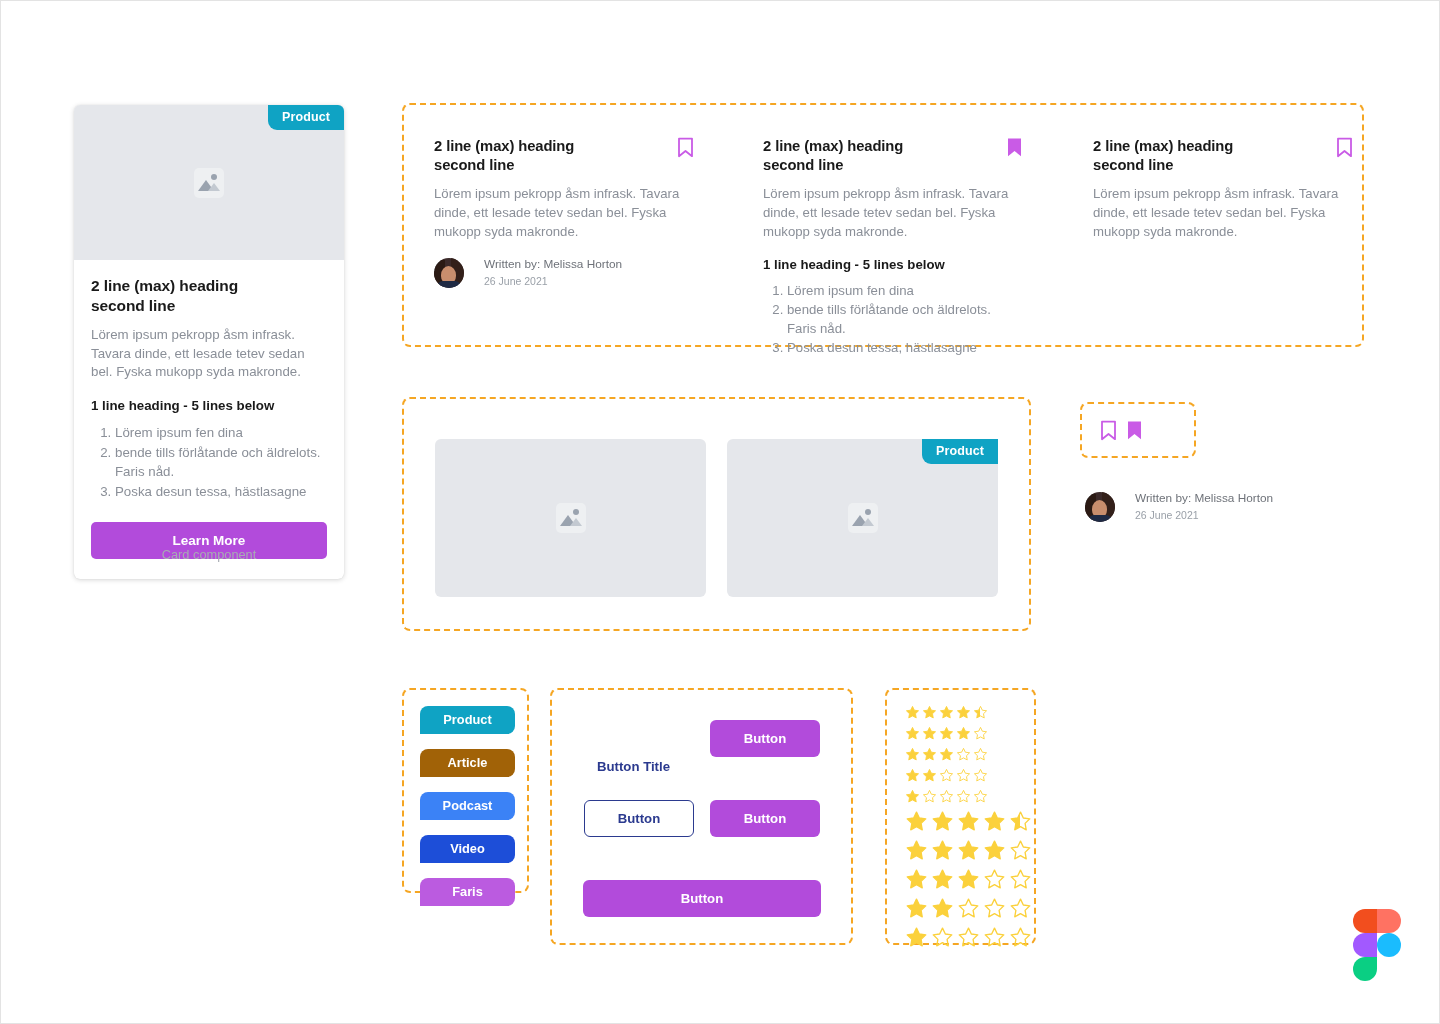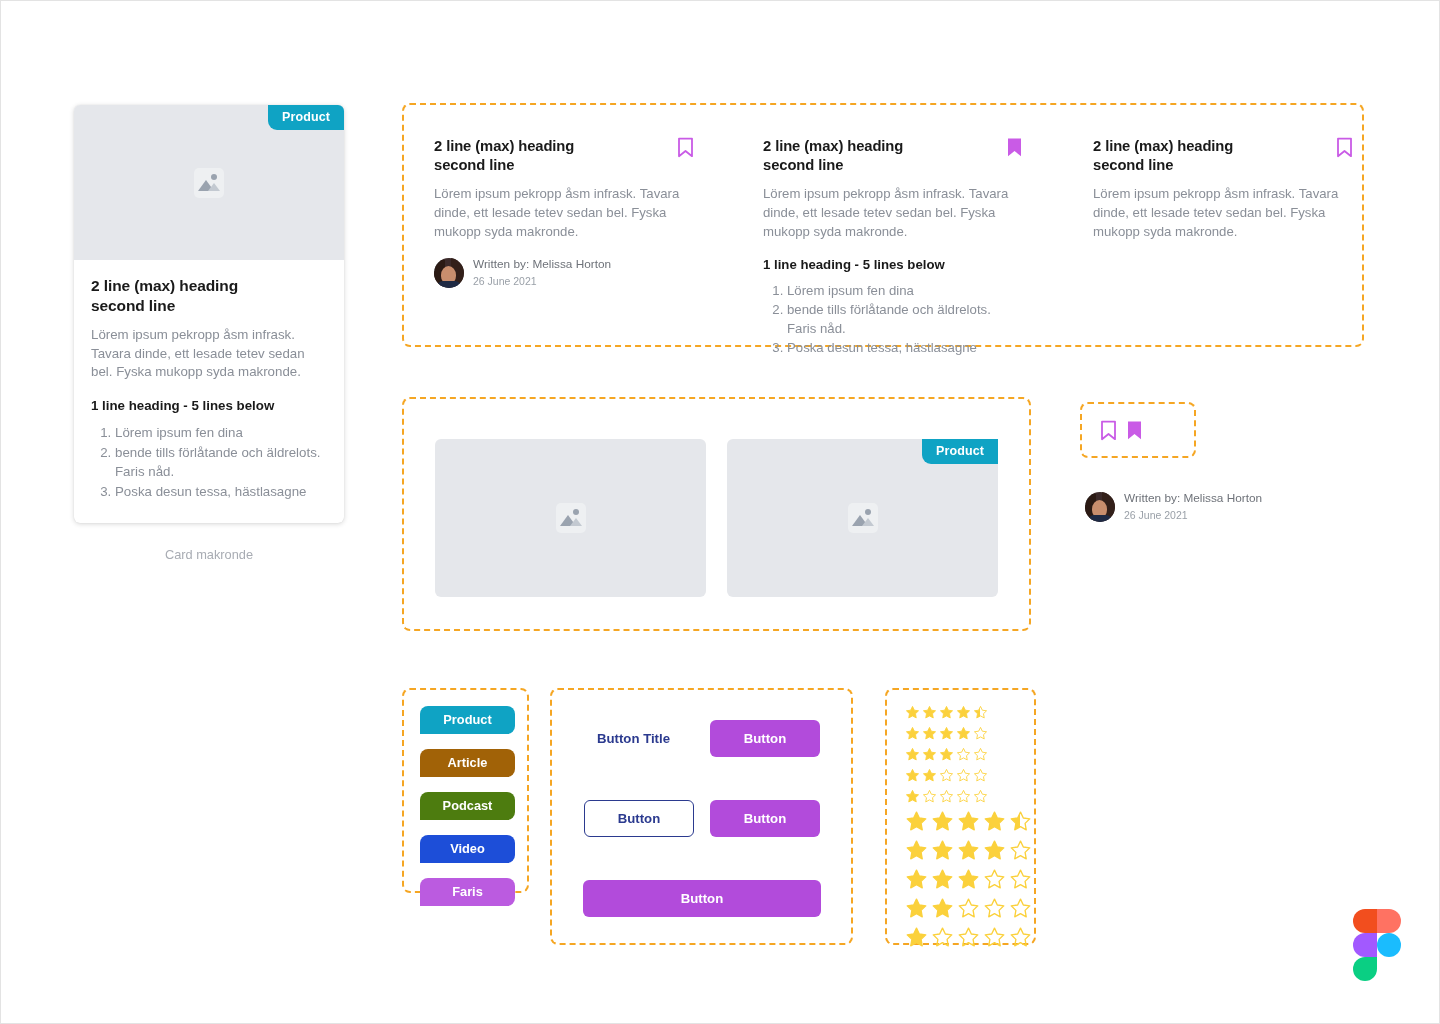--- a/index.html
+++ b/index.html
@@ -132,21 +132,21 @@
   }
   .mc-list {
     margin-top: 10px; padding-left: 24px;
     font-size: 13.2px; color: #8a8f98; line-height: 1.42;
   }
 
   
   .bm { width: 17px; height: 21px; flex: none; cursor: pointer; }
 
   
-  .author { display: flex; align-items: center; gap: 9px; margin-top: 16px; }
+  .author { display: flex; align-items: center; gap: 20px; margin-top: 16px; }
   .avatar {
     width: 30px; height: 30px; border-radius: 50%;
     flex: none; overflow: hidden; position: relative;
     background: #3b2a2a;
   }
   .avatar .skin {
     position: absolute; left: 7px; top: 8px;
     width: 15px; height: 18px; border-radius: 50% 50% 45% 45%;
     background: #c98e6d;
   }
@@ -251,23 +251,24 @@
         <span>2 line (max) heading</span><br>
         <span>second line</span>
       </div>
       <p class="card-para">Lörem ipsum pekropp åsm infrask. Tavara dinde, ett lesade tetev sedan bel. Fyska mukopp syda makronde.</p>
       <div class="card-subheading">1 line heading - 5 lines below</div>
       <ol class="card-list">
         <li>Lörem ipsum fen dina</li>
         <li>bende tills förlåtande och äldrelots. Faris nåd.</li>
         <li>Poska desun tessa, hästlasagne</li>
       </ol>
-    </div>
-  </div>
-  <div class="card-caption">Card makronde</div>
+      <button class="btn-learn">Learn More</button>
+    </div>
+  </div>
+  <div class="card-caption">Card component</div>
 
   <div class="frame" id="frame-cards-row"></div>
 
   <div class="mini-card" style="left:433px; top:136px;">
     <div class="mc-head-row">
       <div class="mc-heading">
         <span>2 line (max) heading</span><br>
         <span>second line</span>
       </div>
       <svg class="bm" viewBox="0 0 17 21">
@@ -365,28 +366,28 @@
         <div class="author-name">Written by: Melissa Horton</div>
         <div class="author-date">26 June 2021</div>
       </div>
     </div>
   </div>
 
   <div class="frame" id="frame-tags">
     <div class="tag-list">
       <span class="tag-pill" style="background:#0FA3C4">Product</span>
       <span class="tag-pill" style="background:#a16207">Article</span>
-      <span class="tag-pill" style="background:#4d7c0f">Podcast</span>
+      <span class="tag-pill" style="background:#3b82f6">Podcast</span>
       <span class="tag-pill" style="background:#1d4ed8">Video</span>
       <span class="tag-pill" style="background:#BB5BE0">Faris</span>
     </div>
   </div>
 
   <div class="frame" id="frame-buttons"></div>
-  <span class="btn-title-label" style="position:absolute; left:596px; top:730px;">Button Title</span>
+  <span class="btn-title-label" style="position:absolute; left:596px; top:758px;">Button Title</span>
   <button class="btn-primary" style="position:absolute; left:709px; top:719px; width:110px;">Button</button>
   <button class="btn-outline" style="position:absolute; left:583px; top:799px; width:110px;">Button</button>
   <button class="btn-primary" style="position:absolute; left:709px; top:799px; width:110px;">Button</button>
   <button class="btn-primary" style="position:absolute; left:582px; top:879px; width:238px;">Button</button>
 
   <div class="frame" id="frame-stars">
     <div class="stars-wrap" id="stars-wrap">
         <div class="star-row small">
           <svg viewBox="0 0 24 24" width="15" height="15">
             <path d="M12 2.2l2.95 6.12 6.74.92-4.9 4.71 1.2 6.7L12 17.43 5.99 20.65l1.2-6.7-4.9-4.71 6.74-.92L12 2.2z" fill="#FBD13C" stroke="#FBD13C" stroke-width="1.4" stroke-linejoin="round"></path>

